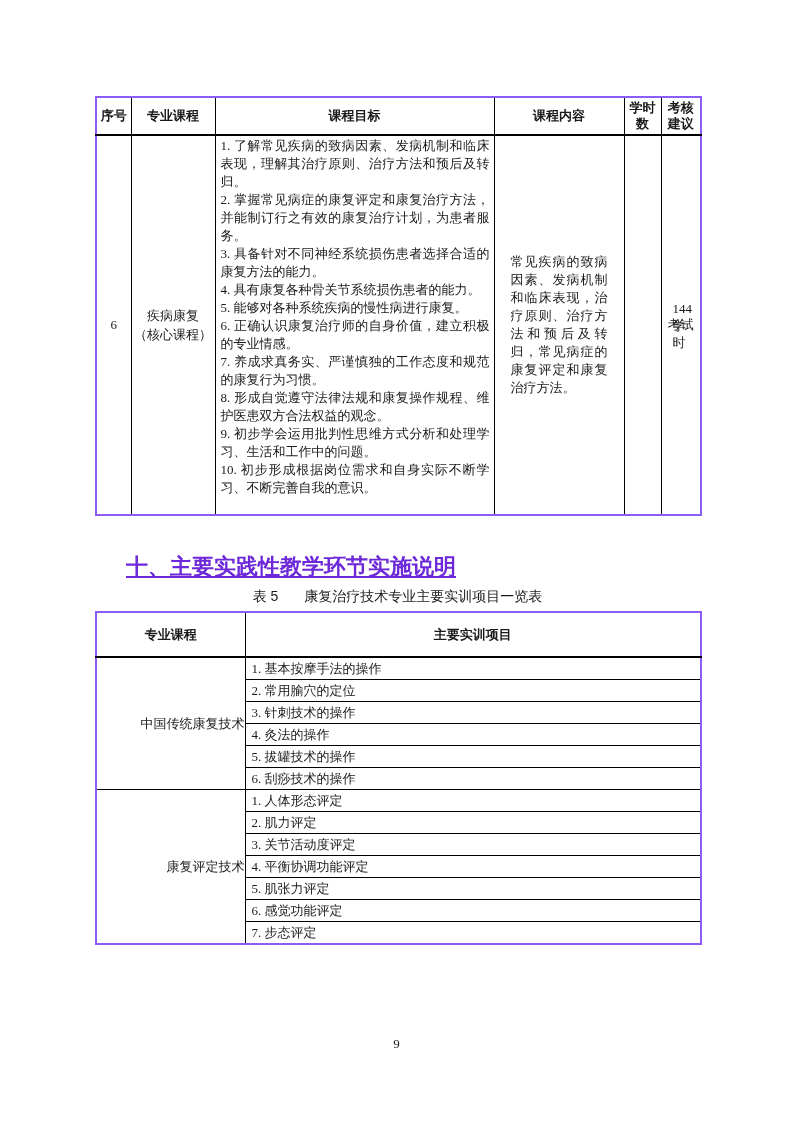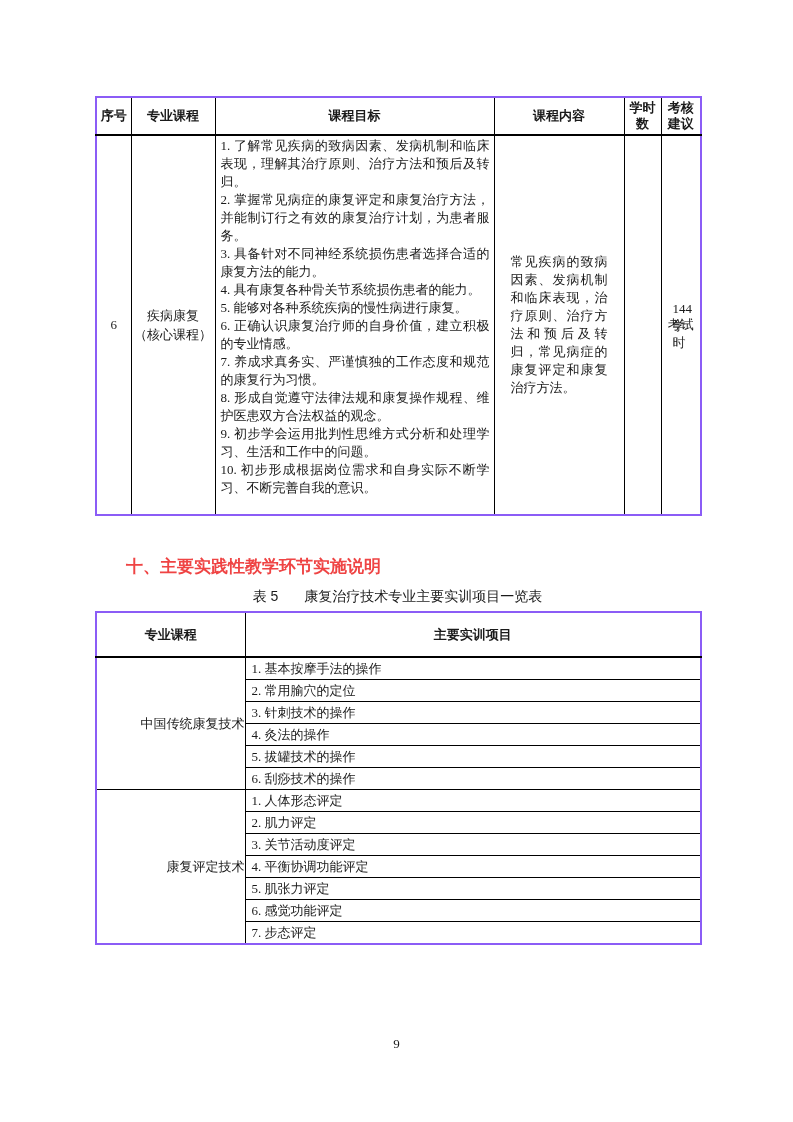--- a/index.html
+++ b/index.html
@@ -73,23 +73,24 @@
     padding-left: 48px;
   }
   .cell-assessment {
     text-align: center;
     font-size: 13px;
   }
   .section-heading {
     margin: 41px 0 0 31px;
     font-family: "Liberation Sans", "DejaVu Sans", sans-serif;
     font-weight: bold;
-    font-size: 17px;
+    font-size: 22px;
     line-height: 19px;
-    color: #ef4444;
+    color: #6d28d9;
+    text-decoration: underline;
   }
   .section-subheading {
     margin: 9px 0 0 15px;
     font-family: "Liberation Sans", "DejaVu Sans", sans-serif;
     font-weight: bold;
     font-size: 14.5px;
     line-height: 16px;
   }
   .table-caption {
     margin-top: 12px;

